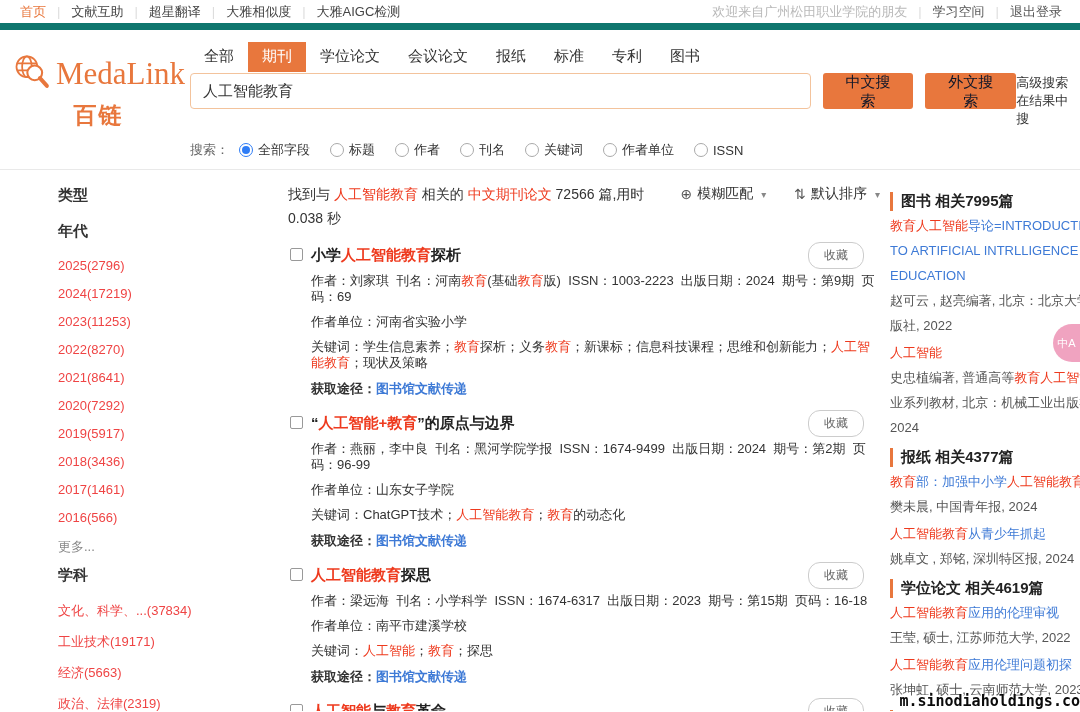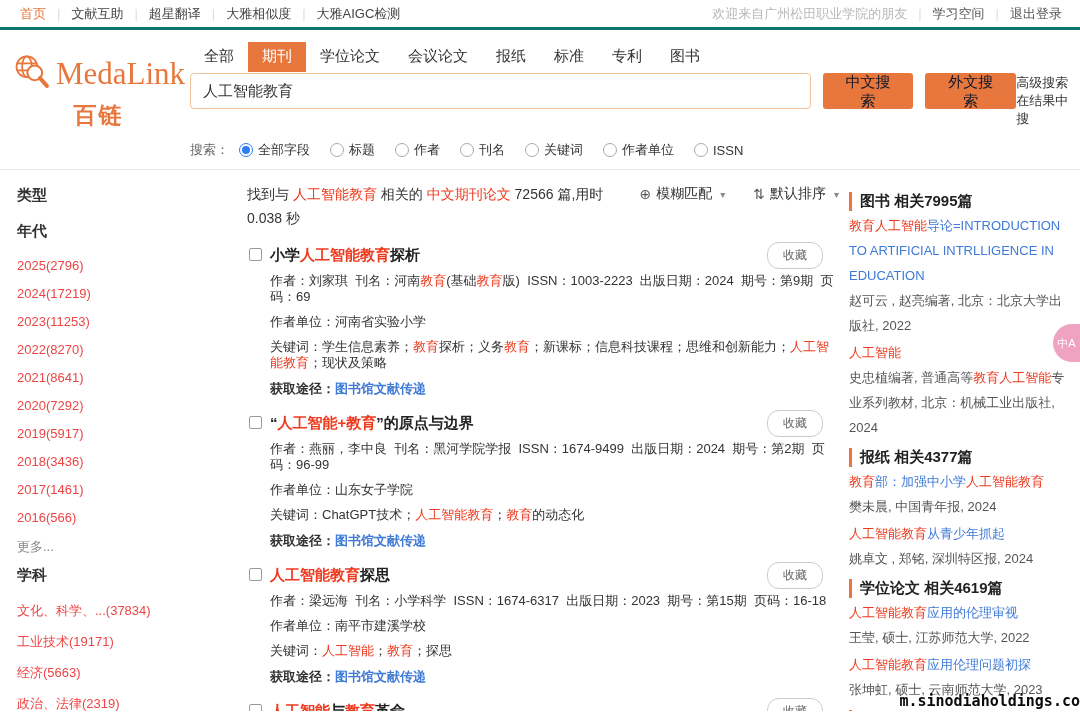--- a/index.html
+++ b/index.html
@@ -2,21 +2,21 @@
 <html><head>
 <meta charset="utf-8">
 <style>
   * { margin:0; padding:0; box-sizing:border-box; }
   html,body { width:1080px; height:712px; overflow:hidden; background:#fff;
     font-family:"Liberation Sans","DejaVu Sans",sans-serif; color:#333; }
   body { position:relative; }
 
   
   .topbar { height:30px; display:flex; align-items:center; justify-content:space-between;
-    padding:0 18px 0 20px; font-size:13px; border-bottom:3px solid #0f766e; }
+    padding:0 18px 0 20px; font-size:13px; border-bottom:7px solid #0f766e; }
   .topbar-left, .topbar-right { display:flex; align-items:center; }
   .tsep { color:#ddd; margin:0 11px; }
   .tlink { color:#444; cursor:pointer; }
   .tlink.active { color:#e8773d; }
   .welcome { color:#b9b9b9;margin-left:20px; }
   .tr-link { color:#555; cursor:pointer; }
 
   
   .header { position:relative; height:139px; }
   .logo { position:absolute; left:16px; top:22px; width:165px; text-align:center; }
@@ -40,21 +40,21 @@
   .fields-row { display:flex; align-items:center; margin-top:13px; font-size:13px; }
   .field-label { color:#666; margin-right:10px; }
   .radio-opt { display:flex; align-items:center; margin-right:20px; color:#333; cursor:pointer; }
   .radio { width:14px; height:14px; border:1px solid #aaa; border-radius:50%; margin-right:5px;
     display:inline-block; position:relative; background:#fff; }
   .radio.sel { border-color:#2f7df6; }
   .radio.sel::after { content:""; position:absolute; left:2px; top:2px; width:8px; height:8px;
     border-radius:50%; background:#2f7df6; }
 
   
-  .content { display:flex; border-top:1px solid #e9e9e9; height:542px; overflow:hidden; }
+  .content { display:flex; border-top:1px solid #e9e9e9; height:542px; overflow:hidden;padding-left:41px; }
   .filters { width:245px; padding:16px 10px 0 17px; flex:none; }
   .f-head { font-size:15px; font-weight:bold; color:#333; margin-bottom:17px; }
   .f-sec { margin-bottom:4px; }
   .f-item { font-size:13px; color:#ef4444; margin-bottom:13px; cursor:pointer; }
   .f-more { font-size:13px; color:#888; margin-bottom:10px; cursor:pointer; }
 
   .main { width:600px; flex:none; padding:12px 6px 0 2px; }
   .results-header { display:flex; }
   .summary { width:388px; font-size:14px; line-height:24px; color:#333; }
   .controls { margin-left:auto; display:flex; gap:28px; padding-top:3px; font-size:14px;

